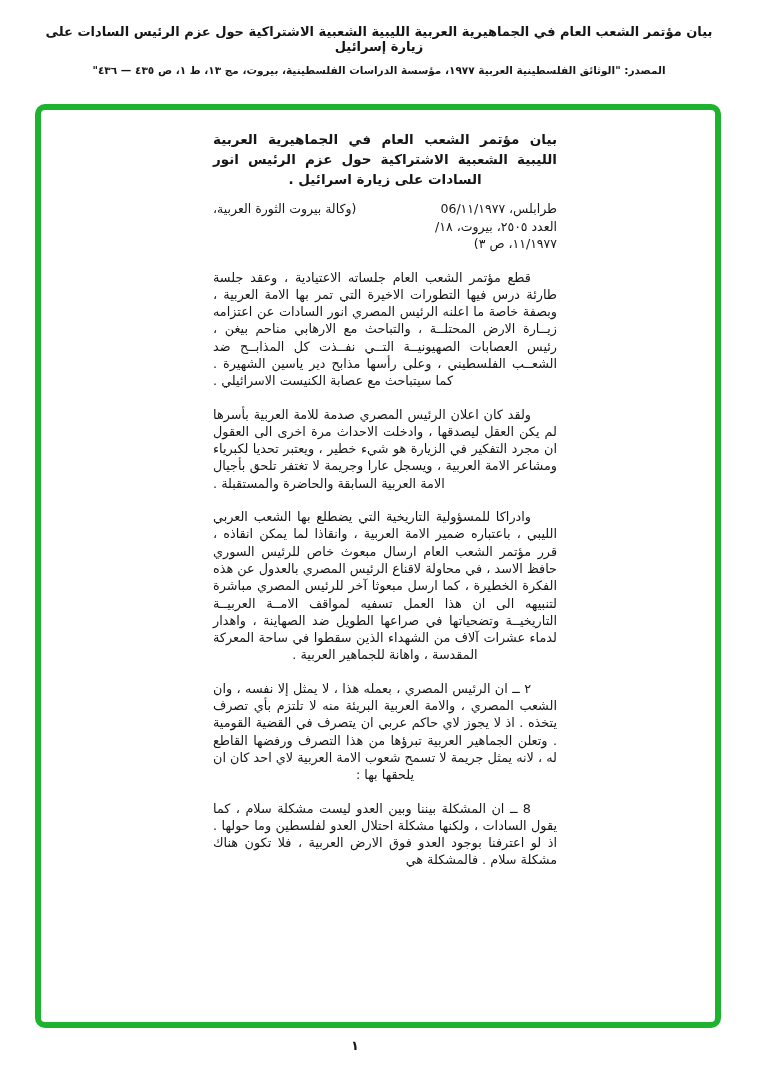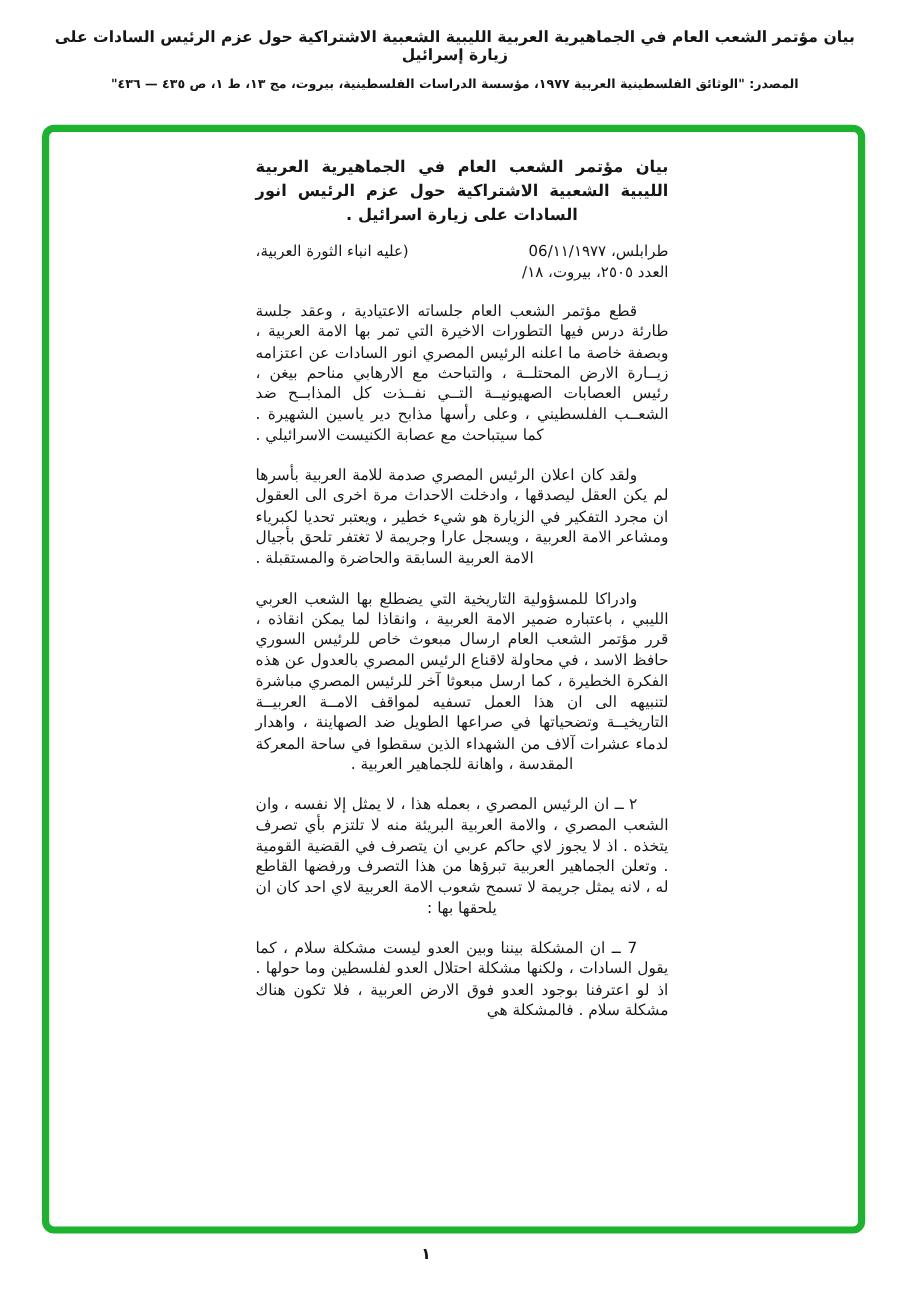--- a/index.html
+++ b/index.html
@@ -80,29 +80,30 @@
 </div>
 
 <div class="doc-frame">
   <div class="doc-content">
 
     <div class="doc-title">بيان مؤتمر الشعب العام في الجماهيرية العربية الليبية الشعبية الاشتراكية حول عزم الرئيس انور السادات على زيارة اسرائيل .</div>
 
     <div class="dateline">
       <div class="dateline-row1">
         <span>طرابلس، 06/١١/١٩٧٧</span>
-        <span>(عليه انباء الثورة العربية،</span>
+        <span>(وكالة بيروت الثورة العربية،</span>
       </div>
       <div class="dateline-row2">العدد ٢٥٠٥، بيروت، ١٨/</div>
+      <div class="dateline-row3">١١/١٩٧٧، ص ٣)</div>
     </div>
 
     <div class="doc-body">
       <p class="para p-last-left">قطع مؤتمر الشعب العام جلساته الاعتيادية ، وعقد جلسة طارئة درس فيها التطورات الاخيرة التي تمر بها الامة العربية ، وبصفة خاصة ما اعلنه الرئيس المصري انور السادات عن اعتزامه زيــارة الارض المحتلــة ، والتباحث مع الارهابي مناحم بيغن ، رئيس العصابات الصهيونيــة التــي نفــذت كل المذابــح ضد الشعــب الفلسطيني ، وعلى رأسها مذابح دير ياسين الشهيرة . كما سيتباحث مع عصابة الكنيست الاسرائيلي .</p>
       <p class="para p-last-left">ولقد كان اعلان الرئيس المصري صدمة للامة العربية بأسرها لم يكن العقل ليصدقها ، وادخلت الاحداث مرة اخرى الى العقول ان مجرد التفكير في الزيارة هو شيء خطير ، ويعتبر تحديا لكبرياء ومشاعر الامة العربية ، ويسجل عارا وجريمة لا تغتفر تلحق بأجيال الامة العربية السابقة والحاضرة والمستقبلة .</p>
       <p class="para p-last-center">وادراكا للمسؤولية التاريخية التي يضطلع بها الشعب العربي الليبي ، باعتباره ضمير الامة العربية ، وانقاذا لما يمكن انقاذه ، قرر مؤتمر الشعب العام ارسال مبعوث خاص للرئيس السوري حافظ الاسد ، في محاولة لاقناع الرئيس المصري بالعدول عن هذه الفكرة الخطيرة ، كما ارسل مبعوثا آخر للرئيس المصري مباشرة لتنبيهه الى ان هذا العمل تسفيه لمواقف الامــة العربيــة التاريخيــة وتضحياتها في صراعها الطويل ضد الصهاينة ، واهدار لدماء عشرات آلاف من الشهداء الذين سقطوا في ساحة المعركة المقدسة ، واهانة للجماهير العربية .</p>
       <p class="para p-last-center">٢ ــ ان الرئيس المصري ، بعمله هذا ، لا يمثل إلا نفسه ، وان الشعب المصري ، والامة العربية البريئة منه لا تلتزم بأي تصرف يتخذه . اذ لا يجوز لاي حاكم عربي ان يتصرف في القضية القومية . وتعلن الجماهير العربية تبرؤها من هذا التصرف ورفضها القاطع له ، لانه يمثل جريمة لا تسمح شعوب الامة العربية لاي احد كان ان يلحقها بها :</p>
-      <p class="para p-last-right">7 ــ ان المشكلة بيننا وبين العدو ليست مشكلة سلام ، كما يقول السادات ، ولكنها مشكلة احتلال العدو لفلسطين وما حولها . اذ لو اعترفنا بوجود العدو فوق الارض العربية ، فلا تكون هناك مشكلة سلام . فالمشكلة هي</p>
+      <p class="para p-last-right">8 ــ ان المشكلة بيننا وبين العدو ليست مشكلة سلام ، كما يقول السادات ، ولكنها مشكلة احتلال العدو لفلسطين وما حولها . اذ لو اعترفنا بوجود العدو فوق الارض العربية ، فلا تكون هناك مشكلة سلام . فالمشكلة هي</p>
     </div>
 
   </div>
 </div>
 
 <div class="page-number">١</div>
 
 </body></html>

